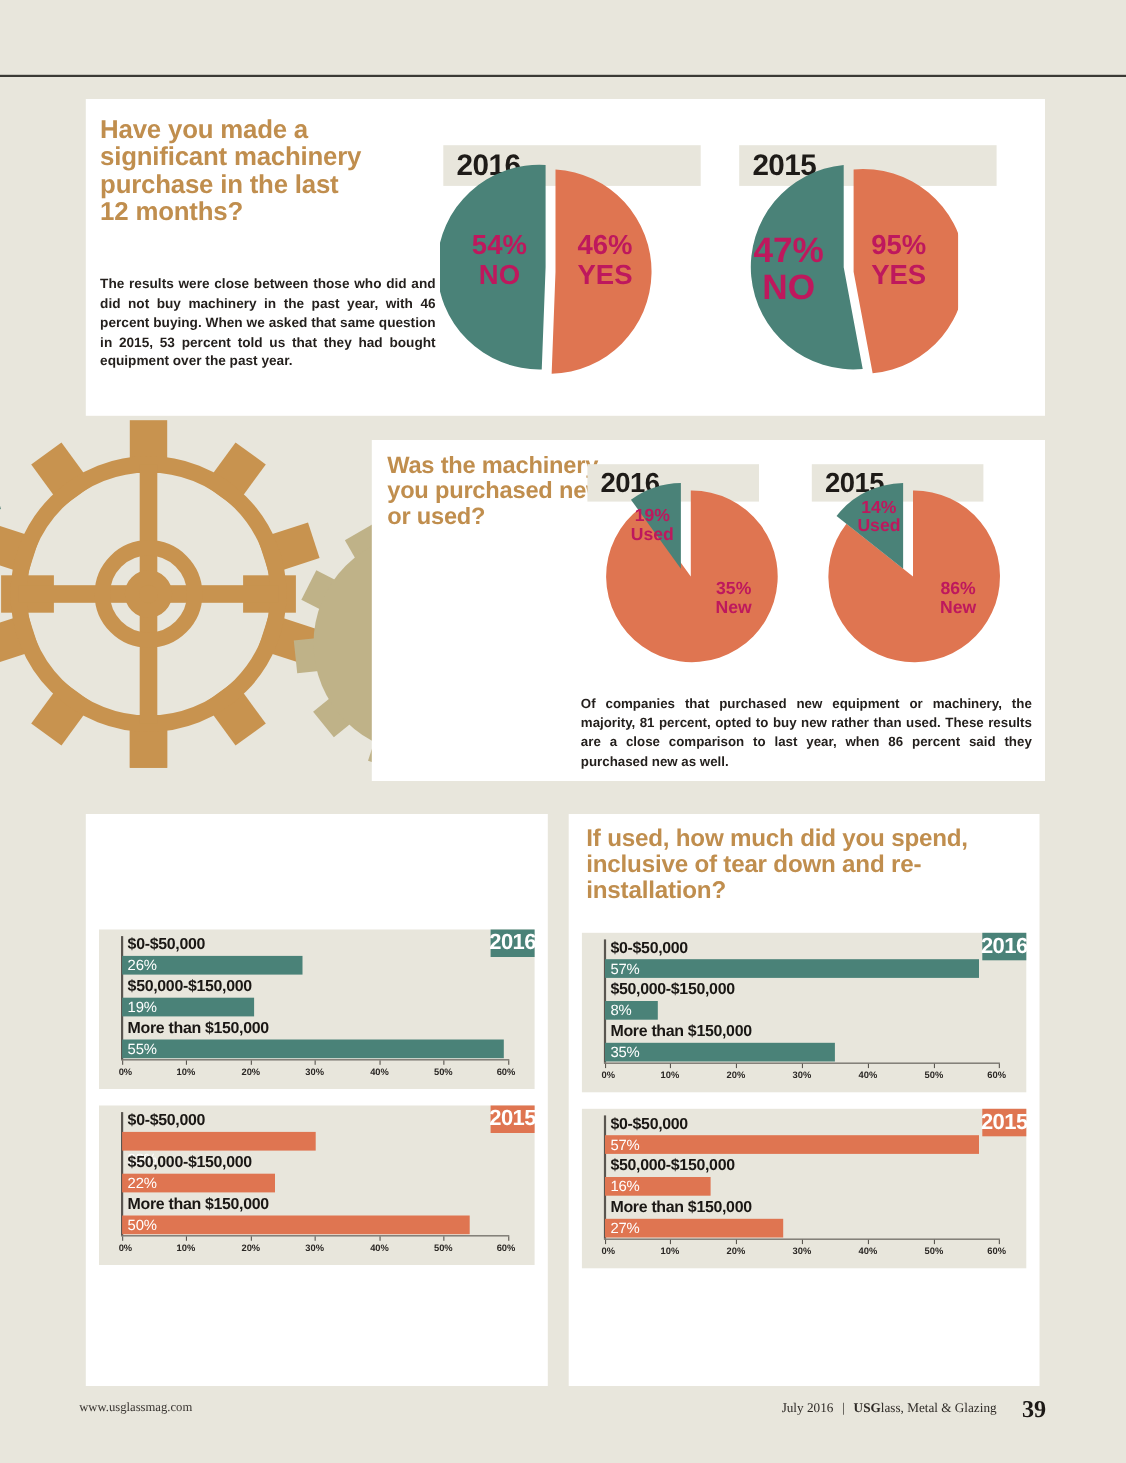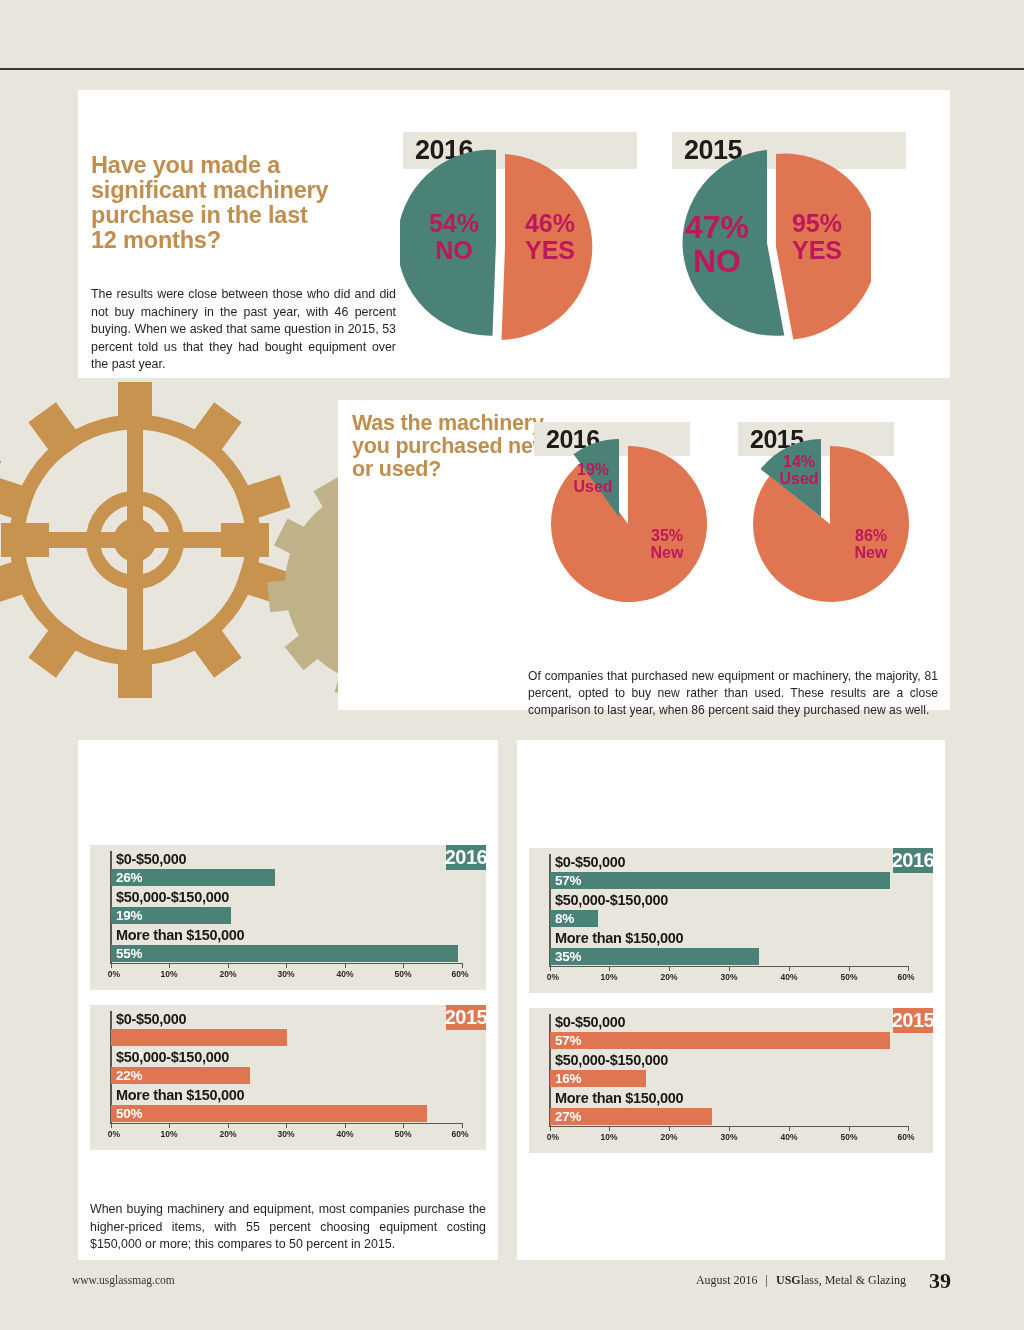--- a/index.html
+++ b/index.html
@@ -19,22 +19,22 @@
   .gear-svg{ position:absolute; left:0; top:0; }
 
   
   .panel{ position:absolute; background:#FFFFFF; }
 
   .qtitle{
     color:#C08E4E; font-weight:bold; line-height:1.07;
     letter-spacing:-0.2px;
   }
   .body-copy{
-    color:#231F1C; font-weight:normal; font-size:12.4px; line-height:1.42;
-    text-align:justify; text-justify:inter-word;margin-top:36px;
+    color:#231F1C; font-weight:bold; font-size:12.4px; line-height:1.42;
+    text-align:justify; text-justify:inter-word;
   }
 
   
   .yearband{
     position:absolute; background:#E8E6DC; display:flex; align-items:center;
   }
   .yearband span{
     color:#1E1B18; font-weight:bold; font-size:27px; letter-spacing:-0.5px;
     padding-left:12px;
   }
@@ -53,21 +53,21 @@
     position:absolute; color:#FFFFFF; font-weight:bold; font-size:20px;
     display:flex; align-items:center; justify-content:center;
     letter-spacing:-0.5px;
   }
   .barcat{
     position:absolute; color:#1A1714; font-weight:bold; font-size:14.5px;
     white-space:nowrap; letter-spacing:-0.3px;
   }
   .bar{ position:absolute; }
   .barval{
-    position:absolute; color:#FFFFFF; font-weight:bold; font-size:13.5px;
+    position:absolute; color:#FFFFFF; font-weight:normal; font-size:13.5px;
     white-space:nowrap; letter-spacing:-0.2px;
   }
   .axis{ position:absolute; }
   .axisline{ position:absolute; background:#5A5650; }
   .tick{ position:absolute; width:1px; height:4px; background:#5A5650; }
   .ticklab{
     position:absolute; color:#2A2724; font-size:8.5px; font-weight:bold;
     transform:translateX(-50%); white-space:nowrap;
   }
 
@@ -140,21 +140,21 @@
           <rect x="430" y="88" width="30" height="44" transform="rotate(330 445 205)"></rect>
         </g>
         <circle cx="445" cy="205" r="100"></circle>
         <circle cx="445" cy="205" r="21" fill="#FFFFFF"></circle>
       </g>
     </svg>
   </div>
 
   <div class="panel" style="left:78px; top:90px; width:872px; height:288px;">
 
-    <div class="qtitle" style="position:absolute; left:13px; top:15px; width:240px; font-size:23.5px;margin-top:48px;">Have you made a significant machinery purchase in the last 12 months?</div>
+    <div class="qtitle" style="position:absolute; left:13px; top:15px; width:240px; font-size:23.5px;">Have you made a significant machinery purchase in the last 12 months?</div>
 
     <div class="body-copy" style="position:absolute; left:13px; top:160px; width:305px;">The results were close between those who did and did not buy machinery in the past year, with 46 percent buying. When we asked that same question in 2015, 53 percent told us that they had bought equipment over the past year.</div>
 
     <div class="yearband" style="left:325px; top:42px; width:234px; height:37px;">
       <span>2016</span>
     </div>
     <div class="pie-wrap" style="left:322px; top:55px; width:200px; height:196px;">
       <svg width="200" height="196" viewBox="0 0 200 196">
 
         <path d="M 96 98 L 96 5 A 93 93 0 1 0 92.5 190.8 Z" fill="#4A8278"></path>
@@ -316,25 +316,25 @@
         <div class="ticklab" style="left:24px; top:6px;">0%</div>
         <div class="ticklab" style="left:79px; top:6px;">10%</div>
         <div class="ticklab" style="left:138px; top:6px;">20%</div>
         <div class="ticklab" style="left:196px; top:6px;">30%</div>
         <div class="ticklab" style="left:255px; top:6px;">40%</div>
         <div class="ticklab" style="left:313px; top:6px;">50%</div>
         <div class="ticklab" style="left:370px; top:6px;">60%</div>
       </div>
     </div>
 
-    <div class="body-copy" style="position:absolute; left:12px; top:425px; width:396px;">When buying machinery and equipment, most companies purchase the higher-priced items, with 55 percent choosing equipment costing $150,000 or more; this compares to 50 percent in 2015.</div>
   </div>
 
   <div class="panel" style="left:517px; top:740px; width:428px; height:520px;">
 
+    <div class="qtitle" style="position:absolute; left:16px; top:10px; width:370px; font-size:22px;">If used, how much did you spend, inclusive of tear down and re-installation?</div>
 
     <div class="chartbox" style="left:12px; top:108px; width:404px; height:145px;">
       <div class="yearchip" style="right:0px; top:0px; width:40px; height:25px; background:#4A8278;">
         <span>2016</span>
       </div>
 
       <div class="axisline" style="left:20px; top:6px; width:2px; height:112px;"></div>
 
       <div class="barcat" style="left:26px; top:6px;">$0-$50,000</div>
       <div class="bar" style="left:21px; top:24px; height:17px; width:340px; background:#4A8278;"></div>
@@ -403,20 +403,20 @@
         <div class="ticklab" style="left:320px; top:6px;">50%</div>
         <div class="ticklab" style="left:377px; top:6px;">60%</div>
       </div>
     </div>
 
   </div>
 
   <div class="footer">
     <div class="f-left">www.usglassmag.com</div>
     <div class="f-right">
-      <span>August 2016</span>
+      <span>July 2016</span>
       <span style="margin:0 5px;">|</span>
       <b>USG</b><span>lass, Metal &amp; Glazing</span>
     </div>
     <div class="f-page">39</div>
   </div>
 
 </div>
 
 </body></html>

